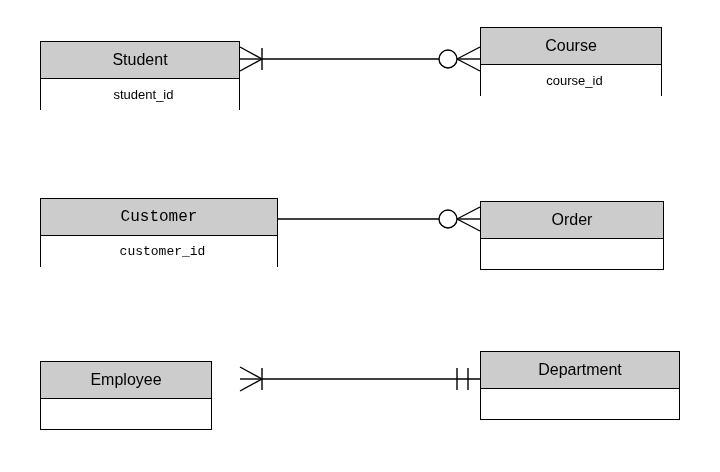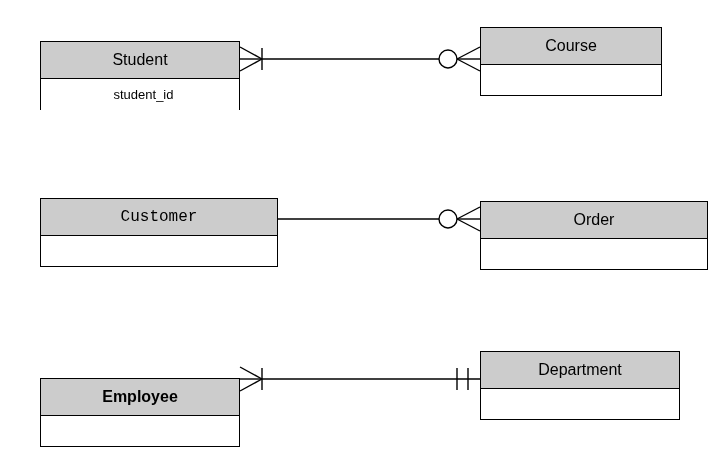--- a/index.html
+++ b/index.html
@@ -113,31 +113,33 @@
     </g>
   </svg>
 
   <div class="entity" style="left:40px; top:41px; width:200px; height:69px;">
     <div class="entity-header">Student</div>
     <div class="entity-body">student_id</div>
   </div>
 
   <div class="entity" style="left:480px; top:27px; width:182px; height:69px;">
     <div class="entity-header">Course</div>
+    <div class="entity-body">course_id</div>
   </div>
 
   <div class="entity" style="left:40px; top:198px; width:238px; height:69px;font-family:Liberation Mono, monospace;">
     <div class="entity-header">Customer</div>
+    <div class="entity-body">customer_id</div>
   </div>
 
-  <div class="entity" style="left:480px; top:201px; width:228px; height:69px;">
+  <div class="entity" style="left:480px; top:201px; width:184px; height:69px;">
     <div class="entity-header">Order</div>
   </div>
 
-  <div class="entity" style="left:40px; top:378px; width:200px; height:69px;font-weight:bold;">
+  <div class="entity" style="left:40px; top:361px; width:172px; height:69px;">
     <div class="entity-header">Employee</div>
   </div>
 
   <div class="entity" style="left:480px; top:351px; width:200px; height:69px;">
     <div class="entity-header">Department</div>
   </div>
 
 </div>
 
 </body></html>

